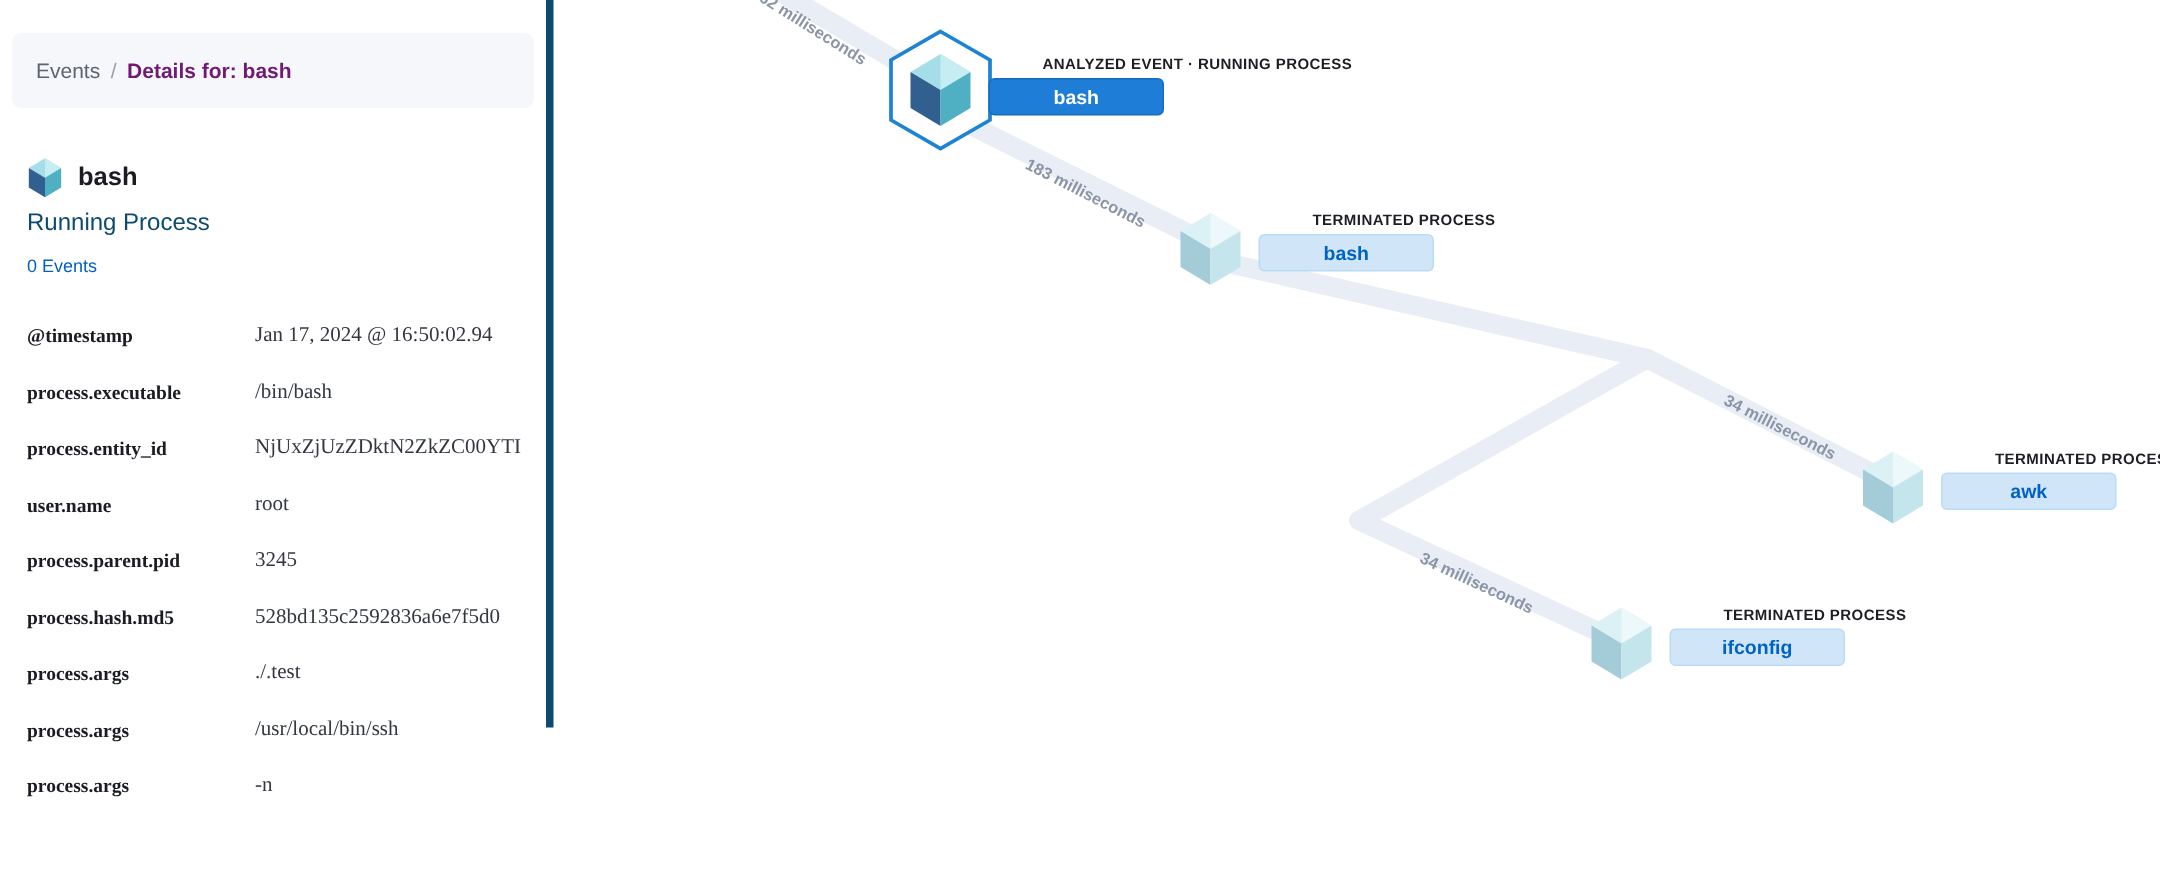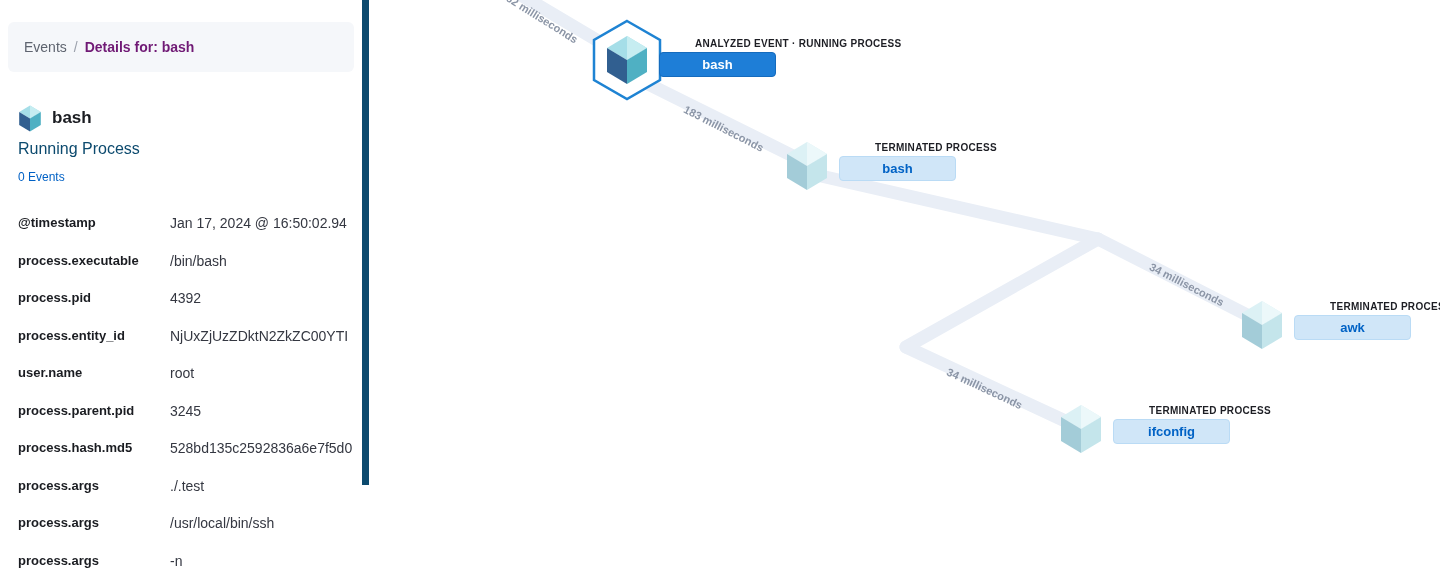--- a/index.html
+++ b/index.html
@@ -1,38 +1,38 @@
 <!DOCTYPE html>
 <html><head>
 <meta charset="utf-8">
 <style>
   * { margin:0; padding:0; box-sizing:border-box; }
   html,body { width:1440px; height:587px; overflow:hidden; background:#fff;
               font-family:"Liberation Sans", sans-serif; color:#1a1c21; }
 
   
   .panel { position:absolute; left:0; top:0; width:369px; height:485px;
-           background:#fff; border-right:7px solid #0c4a6e; }
+           background:#fff; border-right:5px solid #0c4a6e; }
 
   .breadcrumb-box { margin:22px 8px 0 8px; height:50px; background:#f5f7fa;
                     border-radius:6px; display:flex; align-items:center;
                     padding:0 16px; font-size:14px; white-space:nowrap; overflow:hidden; }
   .crumb-link { color:#5e646f; cursor:pointer; }
   .crumb-sep  { color:#9aa0ab; margin:0 7px; }
   .crumb-current { color:#701a75; font-weight:700; }
 
   .title-row { display:flex; align-items:center; gap:10px; margin:32px 0 0 18px; height:28px; }
   .title-row h2 { font-size:17px; font-weight:700; color:#1a1c21; }
 
   .subtitle { margin:8px 0 0 18px; font-size:16px; color:#0c4a6e; }
   .events-link { display:inline-block; margin:12px 0 0 18px; font-size:12px;
                  color:#0061c5; text-decoration:none; cursor:pointer; }
 
   .fields { margin:21px 0 0 0; }
-  .field-row { display:flex; height:37.5px; padding:9px 0 0 18px; align-items:flex-start; }
+  .field-row { display:flex; height:37.5px; padding:9px 0 0 18px; align-items:flex-start;font-family:Liberation Serif, serif; }
   .field-name { width:152px; flex:none; font-size:13px; font-weight:700; color:#1a1c21; }
   .field-value { flex:1; font-size:14px; color:#343741; white-space:nowrap; overflow:hidden; }
 
   
   .graph { position:absolute; left:369px; top:0; width:1071px; height:587px; overflow:hidden; }
   .edges { position:absolute; left:0; top:0; }
   .edge-line { stroke:#e9eef6; stroke-width:13; stroke-linecap:round; }
   .edge-label { font:700 11px "Liberation Sans", sans-serif; fill:#8b95a6; }
 
   .node { position:absolute; display:flex; }
@@ -78,24 +78,20 @@
   <a class="events-link">0 Events</a>
 
   <div class="fields">
     <div class="field-row">
       <div class="field-name">@timestamp</div>
       <div class="field-value">Jan 17, 2024 @ 16:50:02.94</div>
     </div>
     <div class="field-row">
       <div class="field-name">process.executable</div>
       <div class="field-value">/bin/bash</div>
-    </div>
-    <div class="field-row">
-      <div class="field-name">process.pid</div>
-      <div class="field-value">4392</div>
     </div>
     <div class="field-row">
       <div class="field-name">process.entity_id</div>
       <div class="field-value">NjUxZjUzZDktN2ZkZC00YTI</div>
     </div>
     <div class="field-row">
       <div class="field-name">user.name</div>
       <div class="field-value">root</div>
     </div>
     <div class="field-row">

